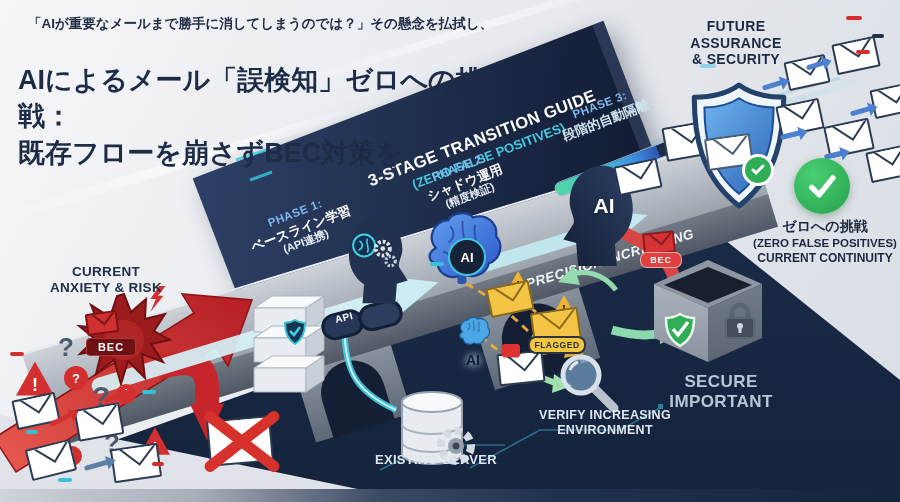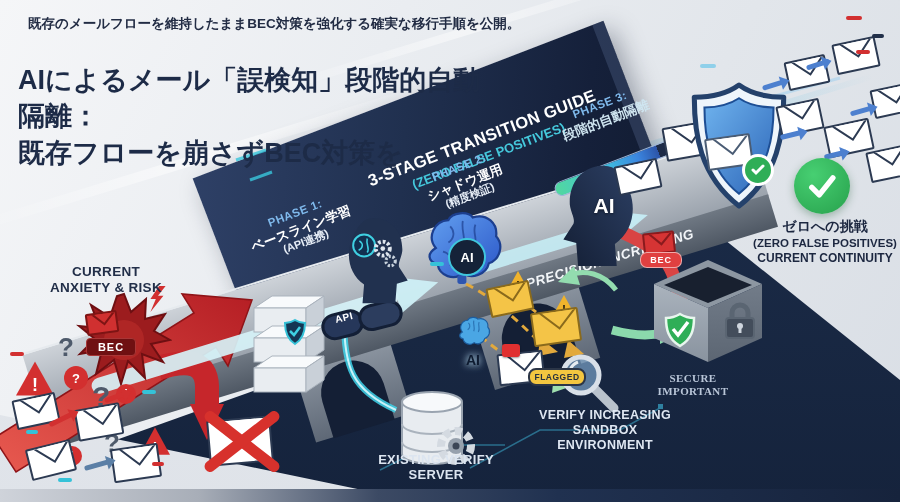--- a/index.html
+++ b/index.html
@@ -101,24 +101,24 @@
     <path d="M344,318 C344,368 352,390 396,410" stroke="#d8f8fd" stroke-width="2" fill="none" opacity=".9"></path>
 
     <polyline points="470,468 540,430 620,430 660,408" stroke="#2f81a0" stroke-width="1.5" fill="none" opacity=".8"></polyline>
     <polyline points="380,470 430,445 505,445" stroke="#2f81a0" stroke-width="1.5" fill="none" opacity=".8"></polyline>
     <rect x="658" y="404" width="5" height="5" fill="#2f81a0"></rect>
     <path d="M236,160 l30,-10 M250,180 l22,-8" stroke="#39c7dd" stroke-width="3" opacity=".8"></path>
     <path d="M700,120 C740,104 790,92 840,78" stroke="#9fd0ee" stroke-width="3" fill="none" opacity=".55"></path>
   </svg>
 
   <div class="lbl z7" style="left:28px;top:14px;width:600px;font-size:13.5px;color:#222c44;line-height:1.55;">
-    <div>既存のメールフローを維持したままBEC対策を強化する確実な移行手順を公開。</div>
+    <div>「AIが重要なメールまで勝手に消してしまうのでは？」その懸念を払拭し、</div>
   </div>
   <div class="lbl z7" style="left:18px;top:62px;width:470px;font-size:27px;color:#1d2b47;line-height:1.35;font-weight:900;">
-    <div>AIによるメール「誤検知」段階的自動隔離：</div>
+    <div>AIによるメール「誤検知」ゼロへの挑戦：</div>
     <div>既存フローを崩さずBEC対策を</div>
   </div>
 
   <div class="lbl c z6" style="left:335px;top:128px;width:300px;transform:rotate(-21deg);">
     <div style="color:#fff;font-size:16.5px;letter-spacing:.4px;">3-STAGE TRANSITION GUIDE</div>
     <div style="color:#45c8dc;font-size:13px;margin-top:2px;">(ZERO FALSE POSITIVES)</div>
   </div>
 
   <div class="lbl c z6" style="left:228px;top:206px;width:145px;transform:rotate(-21deg);">
     <div style="color:#7fb9ec;font-size:11.5px;letter-spacing:.5px;">PHASE 1:</div>
@@ -221,70 +221,68 @@
     <polygon points="58,50 112,26 112,80 58,104" fill="url(#cuber)"></polygon>
     <path d="M30,56 c5,3 10,4 14,4 0,11 -2,21 -14,28 -12,-7 -14,-17 -14,-28 4,0 9,-1 14,-4 z" fill="#2fae57" stroke="#e8f6ee" stroke-width="2.5"></path>
     <polyline points="23,71 28,77 38,64" stroke="#fff" stroke-width="3.5" fill="none"></polyline>
     <g>
       <path d="M82,60 v-5 a8,8 0 0 1 16,0 v5" stroke="#5a6572" stroke-width="5" fill="none"></path>
       <rect x="76" y="60" width="28" height="20" rx="3" fill="#434d5b" stroke="#5a6572" stroke-width="2"></rect>
       <circle cx="90" cy="68" r="3" fill="#cfd6de"></circle>
         <rect x="88.5" y="69" width="3" height="6" fill="#cfd6de"></rect>
     </g>
   </svg>
-  <div class="lbl c z7" style="left:628px;top:372px;width:130px;color:#b9c6d8;font-size:11px;letter-spacing:.4px;font-family:Liberation Serif, serif;">
+  <div class="lbl c z7" style="left:656px;top:372px;width:130px;color:#b9c6d8;font-size:17px;letter-spacing:.4px;">
     <div>SECURE</div>
     <div>IMPORTANT</div>
   </div>
 
   <div class="warn y z6" style="left:506px;top:270px;width:24px;height:22px;font-size:12px;padding-bottom:2px;">
       <span>!</span>
     </div>
   <div class="env yel z6" style="left:488px;top:284px;width:44px;height:30px;transform:rotate(-12deg);"></div>
   <div class="warn y z6" style="left:552px;top:294px;width:24px;height:22px;font-size:12px;padding-bottom:2px;">
       <span>!</span>
     </div>
   <div class="env yel z6" style="left:532px;top:310px;width:48px;height:34px;transform:rotate(-8deg);"></div>
-  <div class="pill z7" style="left:528px;top:336px;width:54px;height:14px;background:#f3c640;border:2px solid #2b3547;border-radius:8px;color:#27313f;font-size:8.5px;letter-spacing:.5px;margin-top:32px;">
+  <div class="pill z7" style="left:528px;top:336px;width:54px;height:14px;background:#f3c640;border:2px solid #2b3547;border-radius:8px;color:#27313f;font-size:8.5px;letter-spacing:.5px;">
     <span>FLAGGED</span>
   </div>
 
   <svg class="ab z6" style="left:454px;top:314px;" width="38" height="36" viewBox="0 0 100 92">
     <path d="M22,46 C12,34 20,16 36,15 C40,6 58,5 63,12 C79,7 91,19 89,33 C98,43 93,59 81,63 C78,76 61,81 53,74 C42,83 26,77 24,64 C13,61 12,52 22,46 Z" fill="#4aa6e4" stroke="#1d5d9e" stroke-width="3"></path>
     <path d="M38,22 C44,28 42,36 36,40 M52,16 C50,28 56,34 52,44 M66,20 C62,30 70,36 64,46" stroke="#1d5d9e" stroke-width="3" fill="none" opacity=".7"></path>
   </svg>
   <div class="lbl c z7" style="left:458px;top:352px;width:30px;color:#0e1b30;font-size:14px;text-shadow:0 0 6px rgba(190,225,245,.9),0 0 10px rgba(190,225,245,.8);">AI</div>
 
   <div class="env z6" style="left:498px;top:352px;width:46px;height:32px;transform:rotate(-6deg);"></div>
   <div class="ab z7" style="left:502px;top:344px;width:18px;height:13px;background:#e03030;border-radius:3px;box-shadow:0 1px 2px rgba(0,0,0,.4);"></div>
 
   <svg class="ab z6" style="left:556px;top:350px;" width="64" height="64" viewBox="0 0 64 64">
     <line x1="39" y1="39" x2="58" y2="58" stroke="#b9c2cc" stroke-width="9" stroke-linecap="round"></line>
     <circle cx="25" cy="25" r="18" fill="rgba(150,195,235,.55)" stroke="#d9e0e8" stroke-width="5"></circle>
     <path d="M14,20 a14,14 0 0 1 8,-8" stroke="#fff" stroke-width="3" fill="none" opacity=".85"></path>
   </svg>
   <div class="lbl c z7" style="left:535px;top:408px;width:140px;color:#dfe7f2;font-size:12.5px;letter-spacing:.3px;">
     <div>VERIFY INCREASING</div>
-    <div>SANDBOX</div>
     <div>ENVIRONMENT</div>
   </div>
 
   <svg class="ab z6" style="left:392px;top:388px;" width="80" height="86" viewBox="0 0 80 86">
     <path d="M10,14 v52 a30,10 0 0 0 60,0 v-52" fill="#e8ecf0" stroke="#9aa4b0" stroke-width="2"></path>
     <path d="M10,36 a30,10 0 0 0 60,0 M10,54 a30,10 0 0 0 60,0" stroke="#aab3bd" stroke-width="2" fill="none"></path>
     <ellipse cx="40" cy="14" rx="30" ry="10" fill="#f7f9fb" stroke="#9aa4b0" stroke-width="2"></ellipse>
   </svg>
   <svg class="ab z7" style="left:432px;top:422px;" width="48" height="48" viewBox="0 0 48 48">
     <circle cx="24" cy="24" r="15" fill="none" stroke="#d4dae1" stroke-width="8" stroke-dasharray="7 4.5"></circle>
     <circle cx="24" cy="24" r="8" fill="#97a1ad"></circle>
       <circle cx="24" cy="24" r="3.5" fill="#3c4656"></circle>
   </svg>
   <div class="lbl c z7" style="left:366px;top:452px;width:140px;color:#dce5f0;font-size:13px;letter-spacing:.3px;">
-    <div>EXISTING VERIFY</div>
-    <div>SERVER</div>
+    <div>EXISTING SERVER</div>
   </div>
 
   <div class="lbl c z7" style="left:36px;top:264px;width:140px;color:#222f49;font-size:13.5px;letter-spacing:.3px;">
     <div>CURRENT</div>
     <div>ANXIETY &amp; RISK</div>
   </div>
 
   <svg class="ab z6" style="left:76px;top:292px;" width="96" height="96" viewBox="0 0 96 96">
     <polygon points="48,2 55,20 70,7 69,27 89,22 78,39 94,48 75,52 87,70 66,62 69,86 52,69 45,92 38,68 20,82 26,58 4,62 19,47 3,34 24,36 15,13 34,25 41,4" fill="#9c1c1e" stroke="#6e0f12" stroke-width="2"></polygon>
     <circle cx="48" cy="48" r="20" fill="#c0302c" opacity=".55"></circle>
@@ -320,20 +318,25 @@
   <div class="env z6" style="left:28px;top:444px;width:46px;height:32px;transform:rotate(-14deg);"></div>
   <div class="env z6" style="left:112px;top:446px;width:48px;height:34px;transform:rotate(-8deg);"></div>
   <div class="arrow z6" style="left:48px;top:416px;width:30px;color:#d23030;transform:rotate(-26deg);"></div>
   <div class="arrow z6" style="left:104px;top:394px;width:26px;color:#d23030;transform:rotate(-20deg);"></div>
   <div class="arrow z6" style="left:84px;top:462px;width:30px;color:#5b7fa6;transform:rotate(-16deg);"></div>
 
   <div class="env z6" style="left:208px;top:418px;width:64px;height:46px;transform:rotate(-5deg);"></div>
   <div class="ab z7" style="left:196px;top:436px;width:92px;height:11px;background:#d7312c;border-radius:6px;transform:rotate(38deg);"></div>
   <div class="ab z7" style="left:196px;top:436px;width:92px;height:11px;background:#d7312c;border-radius:6px;transform:rotate(-38deg);"></div>
 
+  <div class="lbl c z7" style="left:666px;top:18px;width:140px;color:#1e2a44;font-size:14px;letter-spacing:.3px;">
+    <div>FUTURE</div>
+    <div>ASSURANCE</div>
+    <div>&amp; SECURITY</div>
+  </div>
 
   <svg class="ab z6" style="left:688px;top:82px;" width="102" height="128" viewBox="0 0 100 126">
     <defs>
         <linearGradient id="blug" x1="0" y1="0" x2="1" y2="1">
           <stop offset="0" stop-color="#6fb3ee"></stop>
           <stop offset="1" stop-color="#2d66b8"></stop>
         </linearGradient>
       </defs>
     <path d="M50,3 C61,11 76,15 94,15 C94,50 89,92 50,122 C11,92 6,50 6,15 C24,15 39,11 50,3 Z" fill="#eef5fb" stroke="#24416b" stroke-width="5" stroke-linejoin="round"></path>
     <path d="M50,16 C59,22 70,25 84,25 C84,52 80,86 50,110 C20,86 16,52 16,25 C30,25 41,22 50,16 Z" fill="url(#blug)" stroke="#1d4e94" stroke-width="2"></path>

